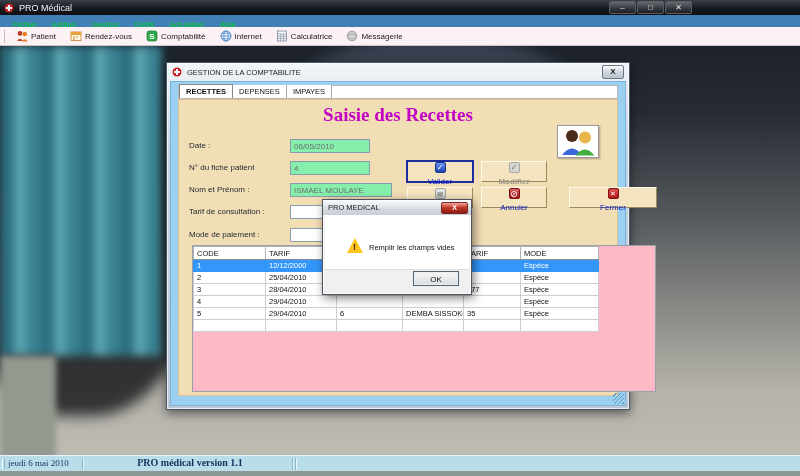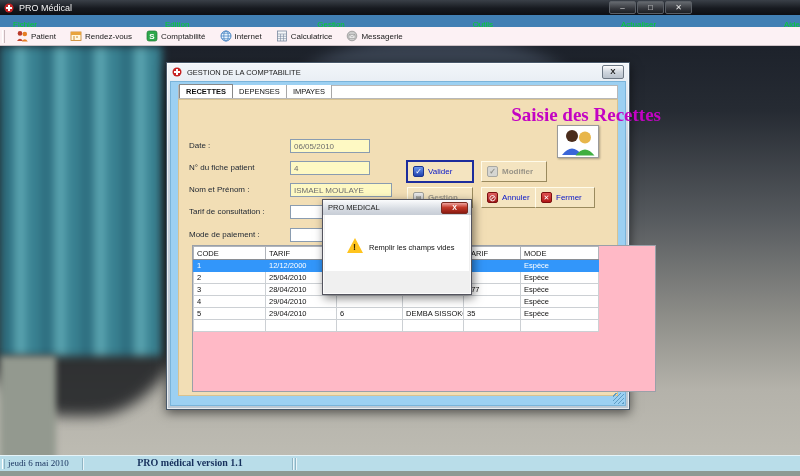--- a/index.html
+++ b/index.html
@@ -11,21 +11,21 @@
   .titlebar{position:absolute;top:0;left:0;width:800px;height:15px;
     background:linear-gradient(180deg,#3a4048 0%,#171a20 55%,#0d0f13 100%);
     color:#f2f2f2;font-size:9px;display:flex;align-items:center;gap:5px;padding-left:4px;}
   .app-ico{width:10px;height:10px;display:inline-block;}
   .win-controls{position:absolute;right:108px;top:1px;display:flex;gap:1px;}
   .win-btn{width:27px;height:13px;border:1px solid #5a5f66;border-radius:2px;
     background:linear-gradient(180deg,rgba(255,255,255,.25),rgba(255,255,255,.05));
     color:#e8e8e8;font-size:8px;line-height:11px;text-align:center;}
 
   .menubar{position:absolute;top:15px;left:0;width:800px;height:20px;background:#4180b4;
-    display:flex;align-items:center;gap:15px;padding-left:13px;justify-content:space-between;}
+    display:flex;align-items:center;gap:15px;padding-left:13px;}
   .menu-item{color:#00d42a;font-size:8px;line-height:12px;}
 
   .toolbar{position:absolute;top:27px;left:0;width:800px;height:19px;background:#fcf1f4;
     border-bottom:1px solid #cfc3c7;display:flex;align-items:center;gap:4px;padding-left:2px;}
   .tb-grip{width:3px;height:13px;border-left:1px solid #fff;border-right:1px solid #c9b9bd;margin-right:2px;}
   .tb-item{display:flex;align-items:center;gap:3px;padding:0 5px;height:17px;color:#1a1a1a;font-size:8px;}
   .tb-ico{width:12px;height:12px;display:inline-block;}
   .tb-ico svg{display:block;}
 
   
@@ -51,36 +51,36 @@
   .dlg-body{position:absolute;top:18px;left:3px;right:3px;bottom:3px;background:#9cd0f2;
     border:1px solid #7ab4da;}
   .grip{position:absolute;right:1px;bottom:1px;width:11px;height:11px;
     background:repeating-linear-gradient(135deg,transparent 0 2px,#5e9cc4 2px 3px);}
   .tabstrip{position:absolute;left:7px;top:3px;right:7px;height:14px;background:#fff;
     border:1px solid #b8b8b8;display:flex;align-items:flex-end;}
   .tab{font-size:7.5px;padding:2px 6px;border-right:1px solid #a8a8a8;color:#111;background:#fff;height:13px;}
   .tab.active{border:1px solid #888;border-bottom:none;height:14px;font-weight:bold;}
   .panel{position:absolute;left:7px;right:7px;top:17px;bottom:9px;background:#f2deb5;border:1px solid #d8c290;}
 
-  .form-title{position:absolute;top:4px;left:0;width:100%;text-align:right;
-    font-family:"Liberation Serif",serif;font-size:19px;font-weight:bold;color:#c303c3;margin-left:44px;}
+  .form-title{position:absolute;top:4px;left:0;width:100%;text-align:center;
+    font-family:"Liberation Serif",serif;font-size:19px;font-weight:bold;color:#c303c3;}
 
   .users-btn{position:absolute;left:378px;top:25px;width:42px;height:33px;background:#fff;
     border:1px solid #9a9a9a;box-shadow:1px 1px 2px rgba(0,0,0,.3);display:flex;align-items:center;justify-content:center;}
 
   .flabel{position:absolute;left:10px;font-size:8px;color:#1c2430;white-space:nowrap;}
   .fld{position:absolute;left:111px;height:14px;border:1px solid #8a9cb0;font-size:8px;
     font-family:"Liberation Sans",sans-serif;padding:0 3px;color:#555;}
-  .fld.dis{background:#fef9c3;color:#6d6d6d;}
+  .fld.dis{background:#86efac;color:#6d6d6d;}
   .fld.ena{background:#fff;color:#222;}
 
   .fbtn{position:absolute;height:21px;background:#f4e4c0;
     border:1px solid;border-color:#fffbe9 #9a8a5e #9a8a5e #fffbe9;
     display:flex;align-items:center;gap:4px;padding:0 5px;font-size:8px;color:#0413c8;
-    font-family:"Liberation Sans",sans-serif;}
+    font-family:"Liberation Sans",sans-serif;flex-direction:column;}
   .fbtn.disb{color:#9a9588;font-weight:bold;}
   .fbtn.focus{border:1px solid #1c2c9c;box-shadow:0 0 0 1px #1c2c9c;}
   .bico{width:11px;height:11px;border-radius:2px;display:inline-flex;align-items:center;justify-content:center;
     font-size:8px;color:#fff;flex:none;}
   .bico-check{background:linear-gradient(180deg,#6a96ee,#2142ae);border:1px solid #1a348e;}
   .bico-check::after{content:"✓";}
   .bico-checkgray{background:#d6d6d2;border:1px solid #a8a8a2;color:#8e8e88;}
   .bico-checkgray::after{content:"✓";}
   .bico-print{background:linear-gradient(180deg,#ececec,#c2c2c2);border:1px solid #a0a09a;color:#8e8e88;font-size:6px;}
   .bico-print::after{content:"▤";}
@@ -279,21 +279,21 @@
           <span>Modifier</span>
         </button>
         <button class="fbtn disb" style="left:228px;top:87px;width:66px">
           <span class="bico bico-print"></span>
           <span>Gestion</span>
         </button>
         <button class="fbtn" style="left:302px;top:87px;width:66px">
           <span class="bico bico-no"></span>
           <span>Annuler</span>
         </button>
-        <button class="fbtn" style="left:356px;top:87px;width:60px">
+        <button class="fbtn" style="left:390px;top:87px;width:88px">
           <span class="bico bico-x"></span>
           <span>Fermer</span>
         </button>
 
         <div class="grid">
           <table class="recettes">
             <colgroup>
                 <col style="width:72px">
                 <col style="width:71px">
                 <col style="width:66px">
@@ -372,20 +372,23 @@
     <div class="modal-titlebar">
       <span>PRO MEDICAL</span>
       <span class="modal-close">X</span>
     </div>
     <div class="modal-content">
       <div class="warn">
           <span>!</span>
         </div>
       <div class="modal-msg">Remplir les champs vides</div>
     </div>
+    <div class="modal-footer">
+      <button class="ok-btn">OK</button>
+    </div>
   </div>
 
   <div class="statusbar">
     <span class="sb-grip"></span>
     <span class="sb-date">jeudi 6 mai 2010</span>
     <span class="sb-sep" style="left:82px"></span>
     <span class="sb-version">PRO médical version 1.1</span>
     <span class="sb-sep" style="left:292px"></span>
     <span class="sb-sep" style="left:295px"></span>
   </div>

